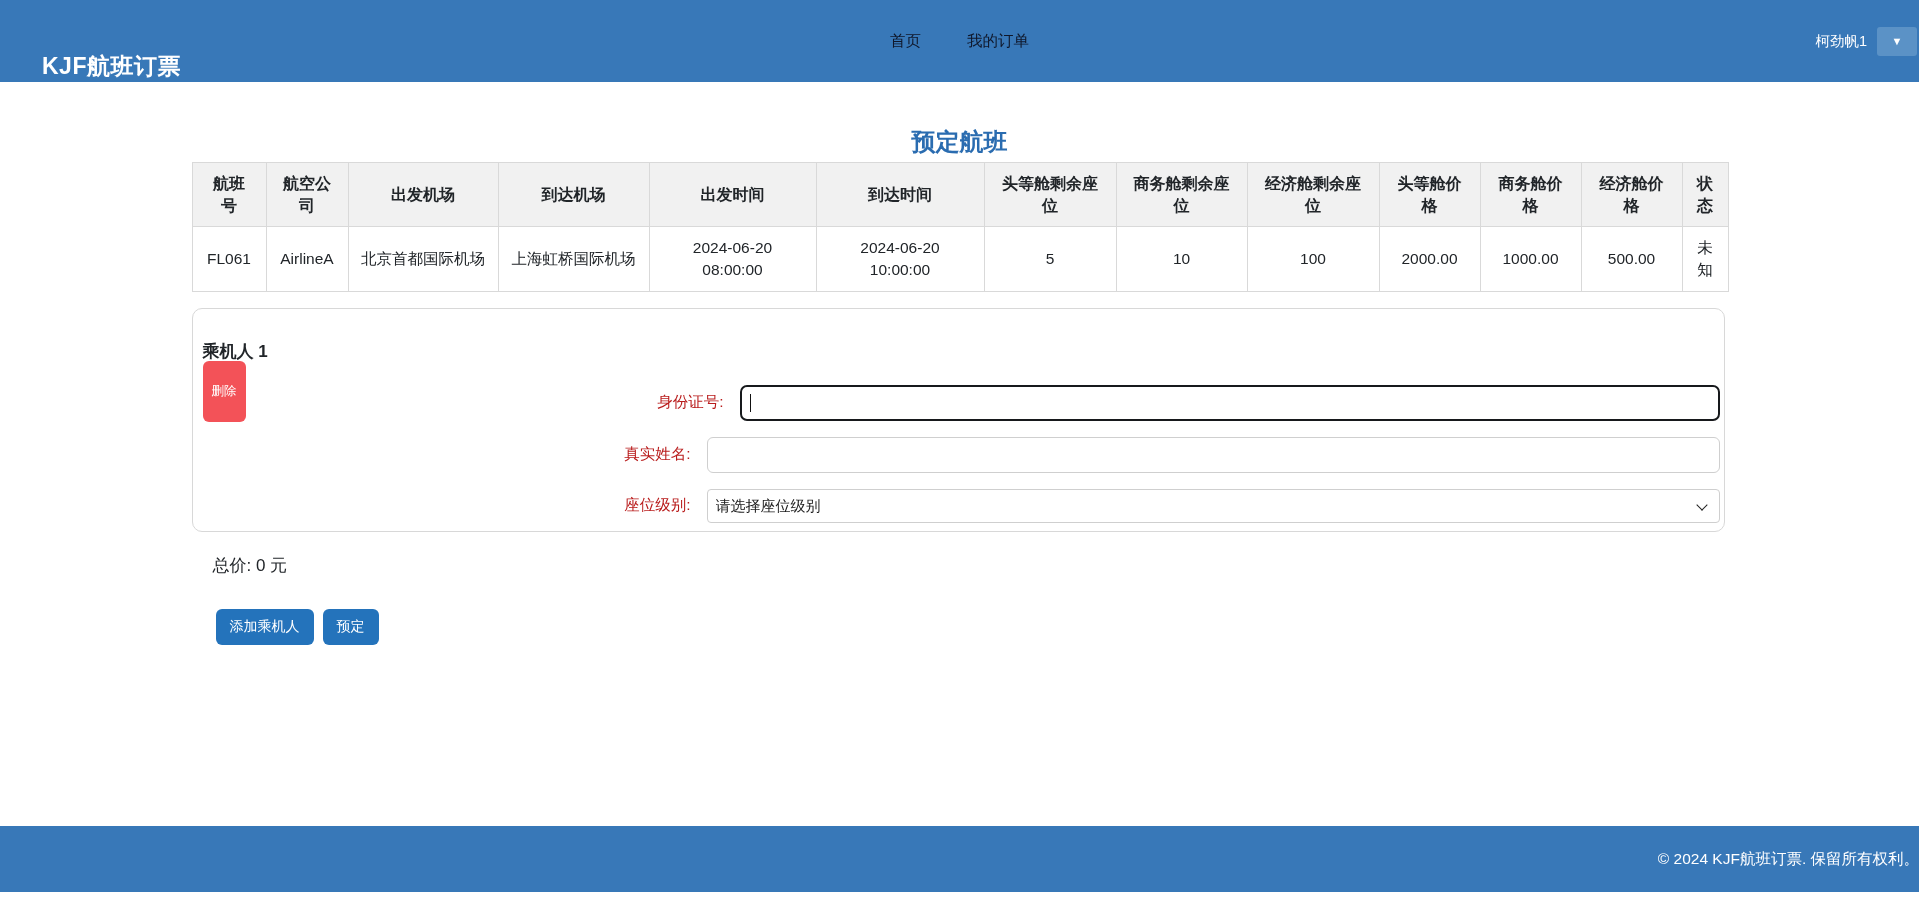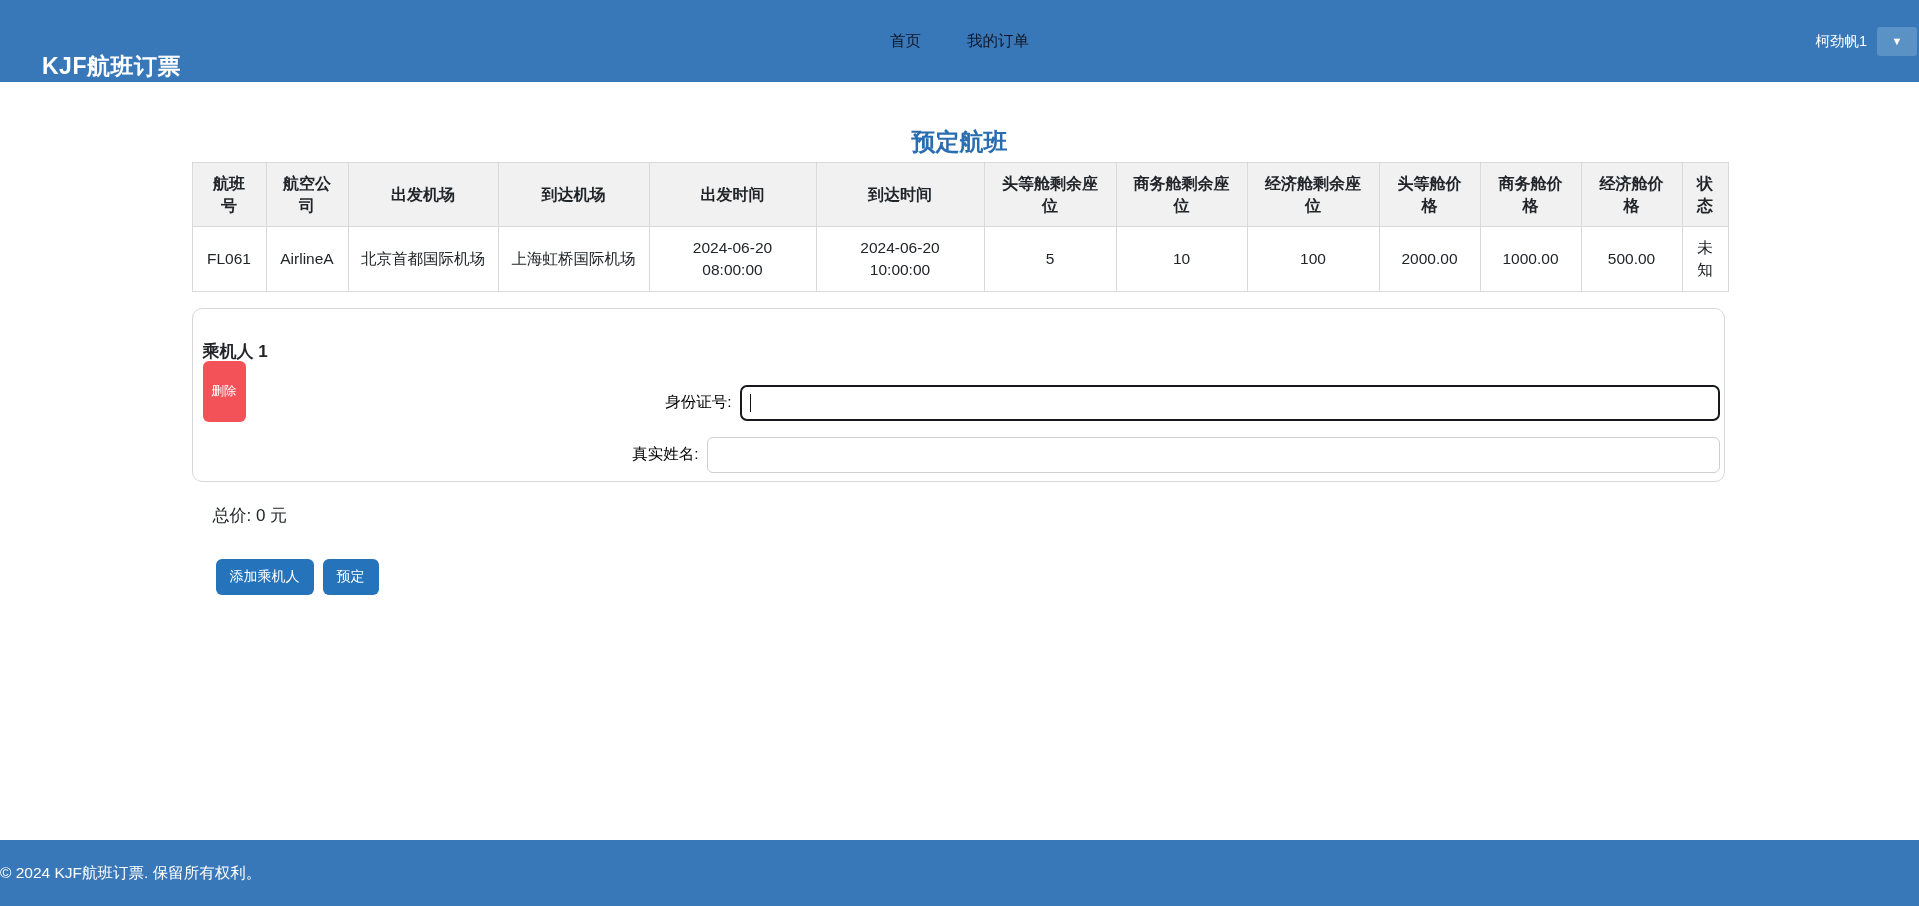--- a/index.html
+++ b/index.html
@@ -149,22 +149,22 @@
   }
   .form-row {
     display: flex;
     align-items: center;
     justify-content: flex-end;
     margin-bottom: 16px;
   }
   .form-row:last-child { margin-bottom: 4px; }
   .form-label {
     font-size: 15.5px;
-    color: #000000;
-    margin-right: 8px;
+    color: #b91c1c;
+    margin-right: 16px;
     white-space: nowrap;
   }
   .text-input {
     height: 36px;
     border: 1px solid #cfcfcf;
     border-radius: 6px;
     font-size: 15px;
     padding: 0 9px;
     font-family: inherit;
     outline: none;
@@ -229,28 +229,28 @@
     margin-right: 9px;
     cursor: pointer;
     font-family: inherit;
     white-space: nowrap;
     text-align: center;
   }
 
   
   .footer {
     position: absolute;
-    left: 0; right: 0; bottom: 0;
+    left: 0; right: 0; bottom: 14px;
     height: 66px;
     background: #3878b8;
     color: #ffffff;
     font-size: 15.5px;
     display: flex;
     align-items: center;
-    justify-content: flex-start;
+    justify-content: flex-end;
   }
 </style>
 </head>
 <body>
 
 <div class="screen">
 
   <header class="navbar">
     <div class="brand">KJF航班订票</div>
     <nav class="nav-center">
@@ -333,20 +333,29 @@
             <span class="caret-bar"></span>
           </div>
         </div>
 
         <div class="form-row">
           <label class="form-label">真实姓名:</label>
           <input class="text-input input-wide" type="text" value="" style="">
         </div>
 
 
+        <div class="form-row">
+          <label class="form-label">座位级别:</label>
+          <div class="select-wrap">
+            <select class="seat-select">
+              <option>请选择座位级别</option>
+            </select>
+            <span class="select-chevron"></span>
+          </div>
+        </div>
       </section>
 
       <div class="total-price">总价: 0 元</div>
       <div class="actions">
         <button class="primary-btn">添加乘机人</button>
         <button class="primary-btn">预定</button>
       </div>
 
     </div>
   </main>

